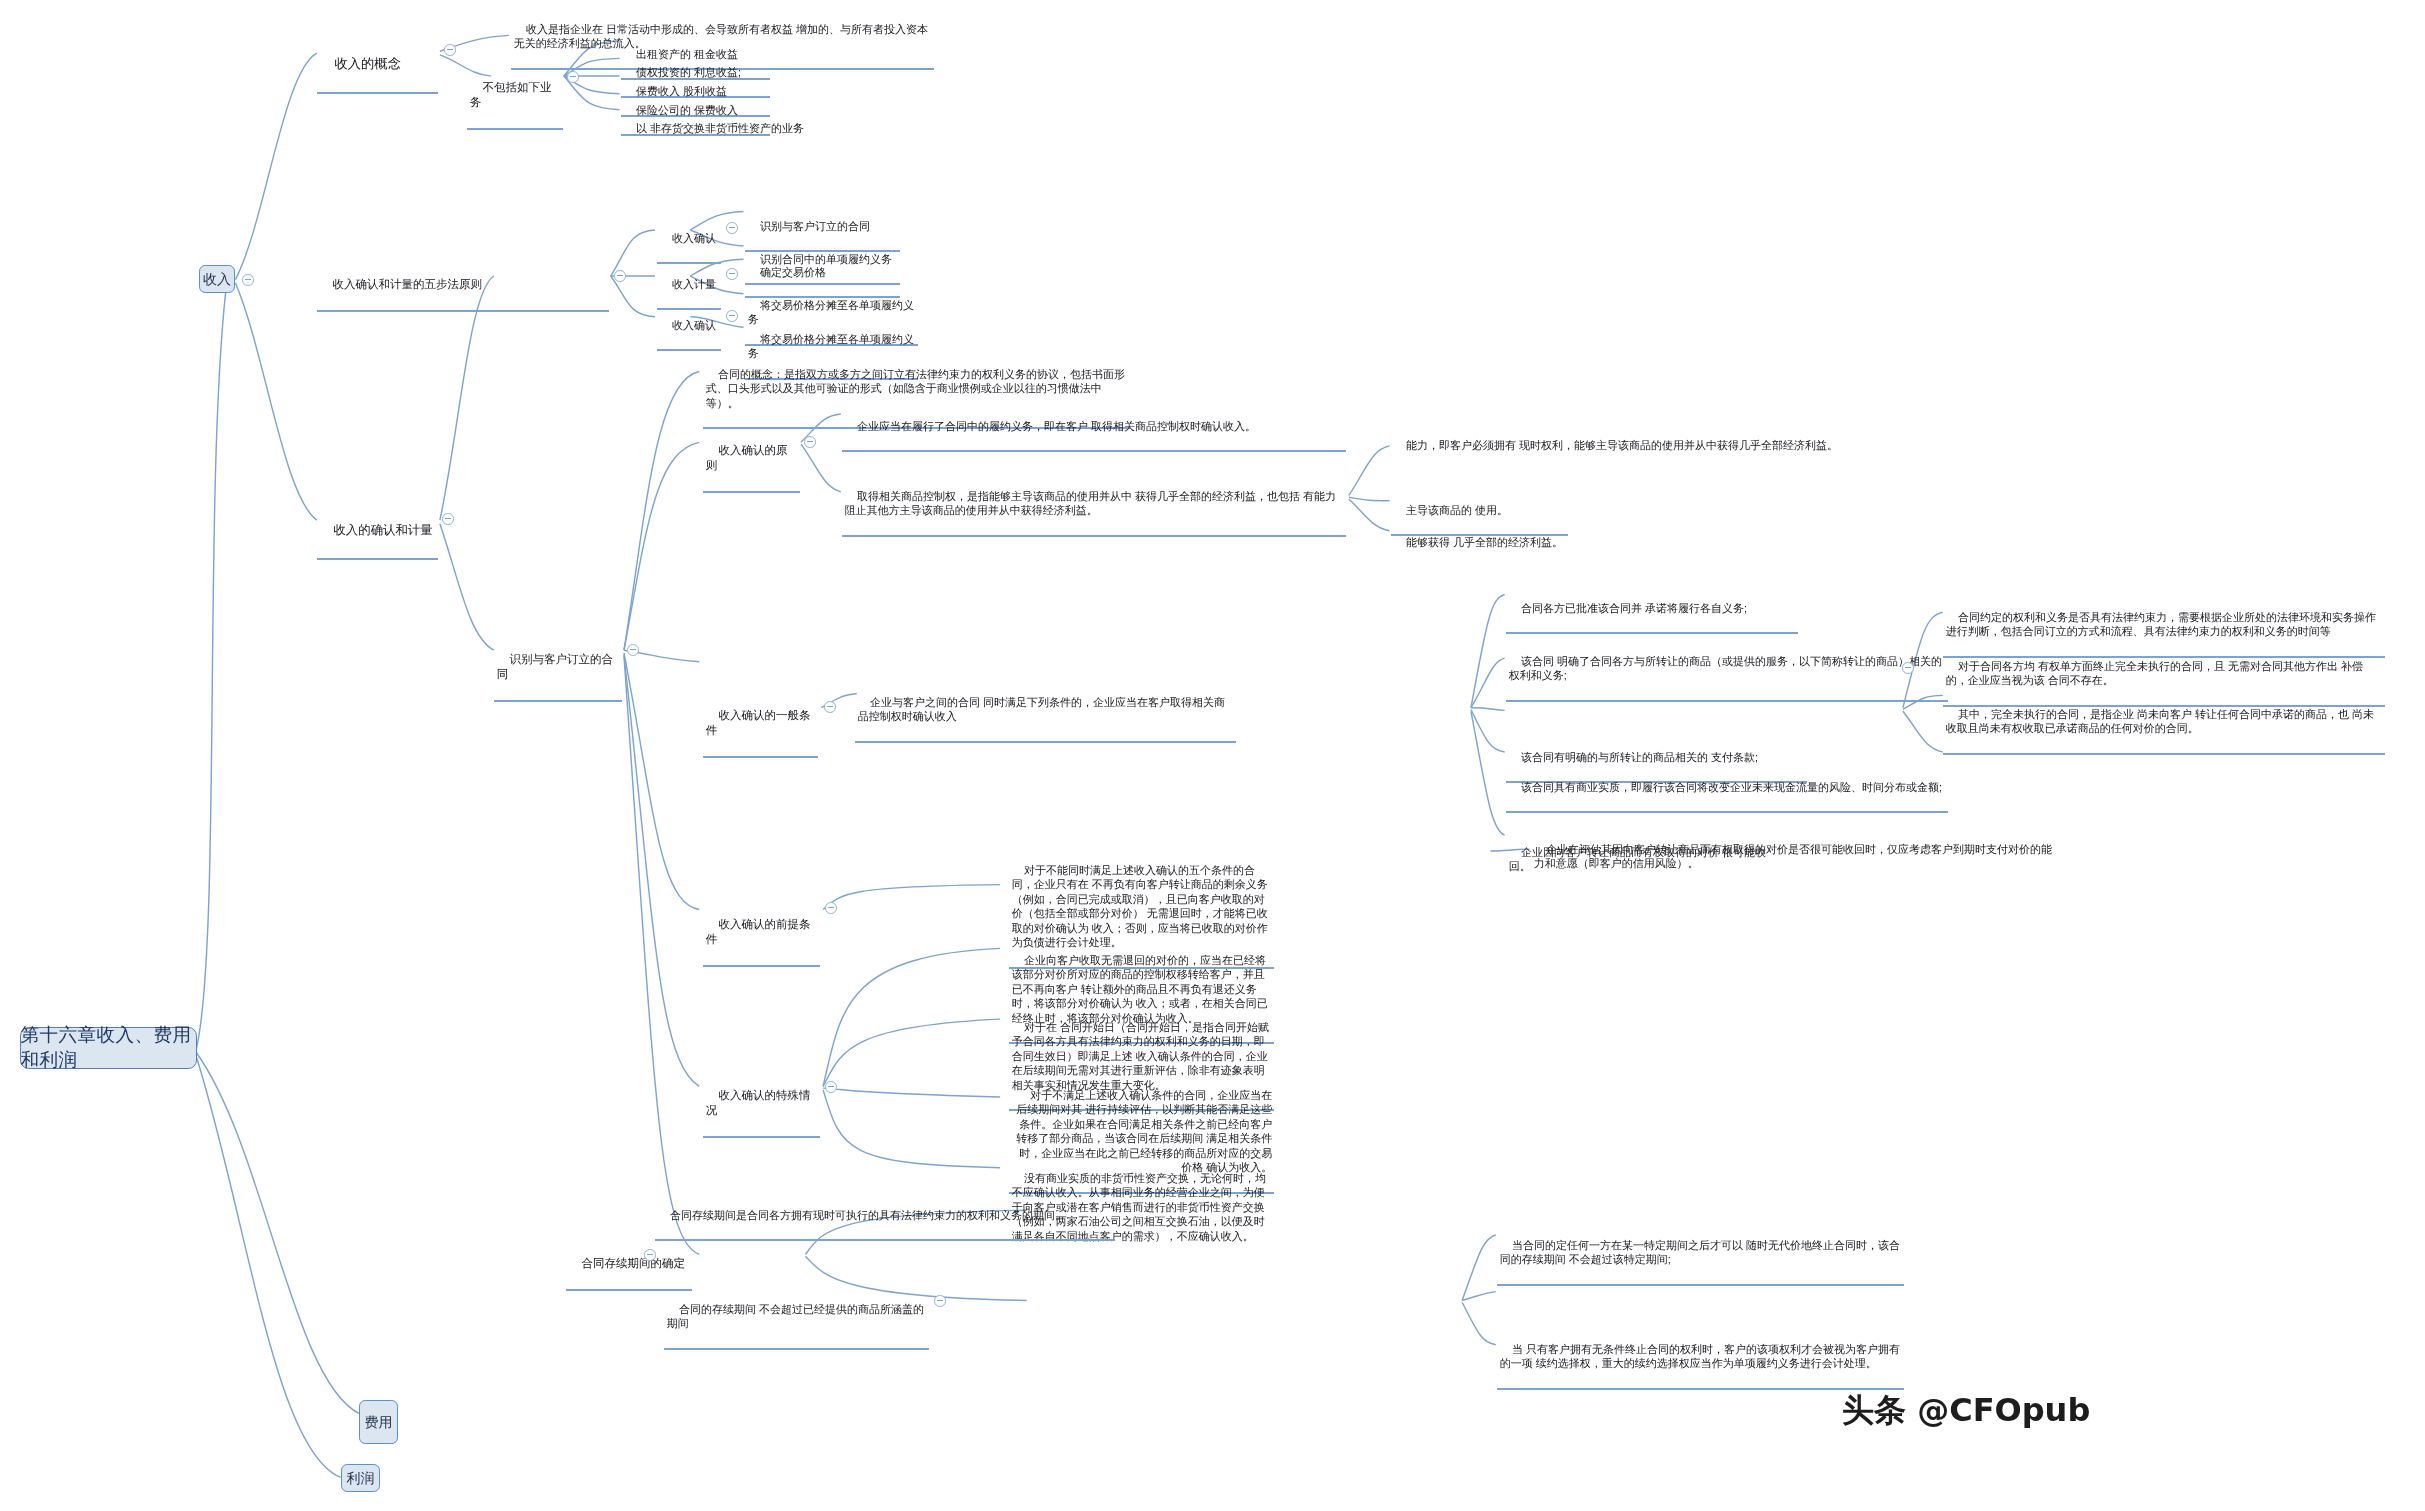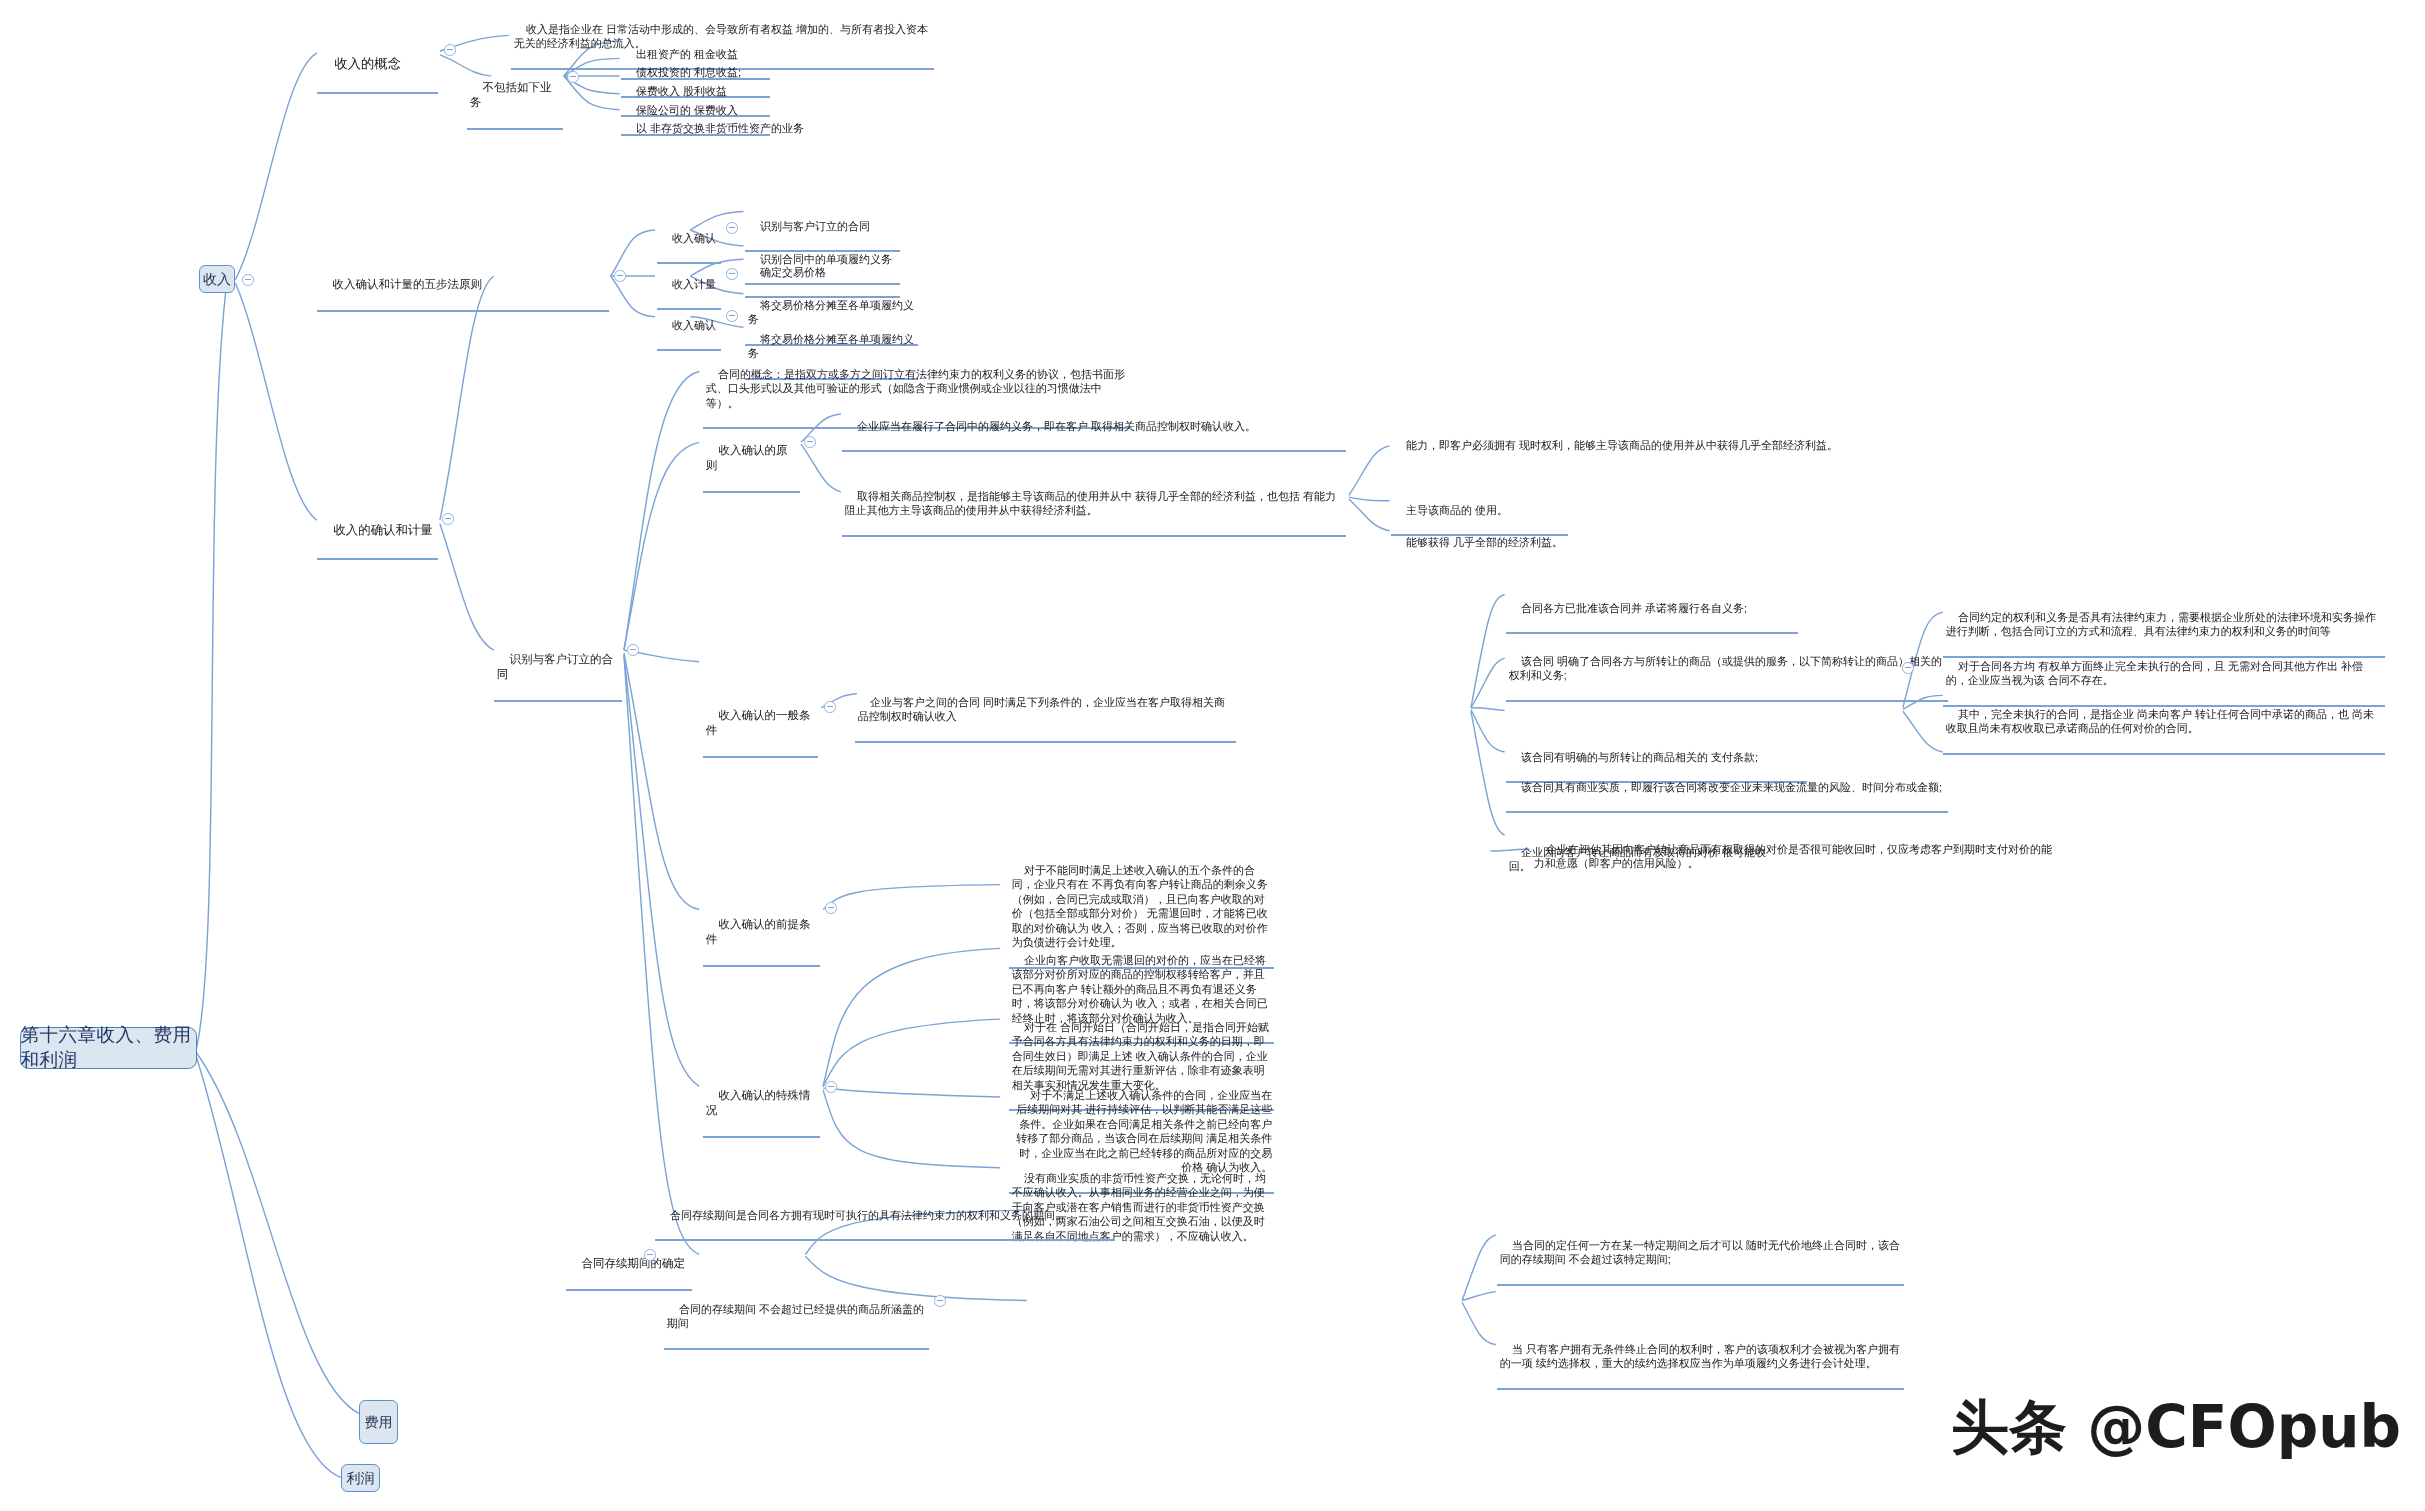--- a/index.html
+++ b/index.html
@@ -360,18 +360,18 @@
   </div>
   <div class="collapse" style="left:934px;top:1295px;"></div>
 
   <div class="node txt" style="left:1497px;top:1223px;width:407px;font-size:11px;">
     <span>当合同的定任何一方在某一特定期间之后才可以 随时无代价地终止合同时，该合同的存续期间 不会超过该特定期间;</span>
   </div>
   <div class="node txt" style="left:1497px;top:1327px;width:407px;font-size:11px;">
     <span>当 只有客户拥有无条件终止合同的权利时，客户的该项权利才会被视为客户拥有的一项 续约选择权，重大的续约选择权应当作为单项履约义务进行会计处理。</span>
   </div>
 
-  <div class="watermark" style="left:1951px;top:1389px;font-size:58px;">
+  <div class="watermark" style="left:1842px;top:1389px;font-size:32px;">
     <span>头条 @CFOpub</span>
   </div>
 
 </div>
 
 
 </body></html>

